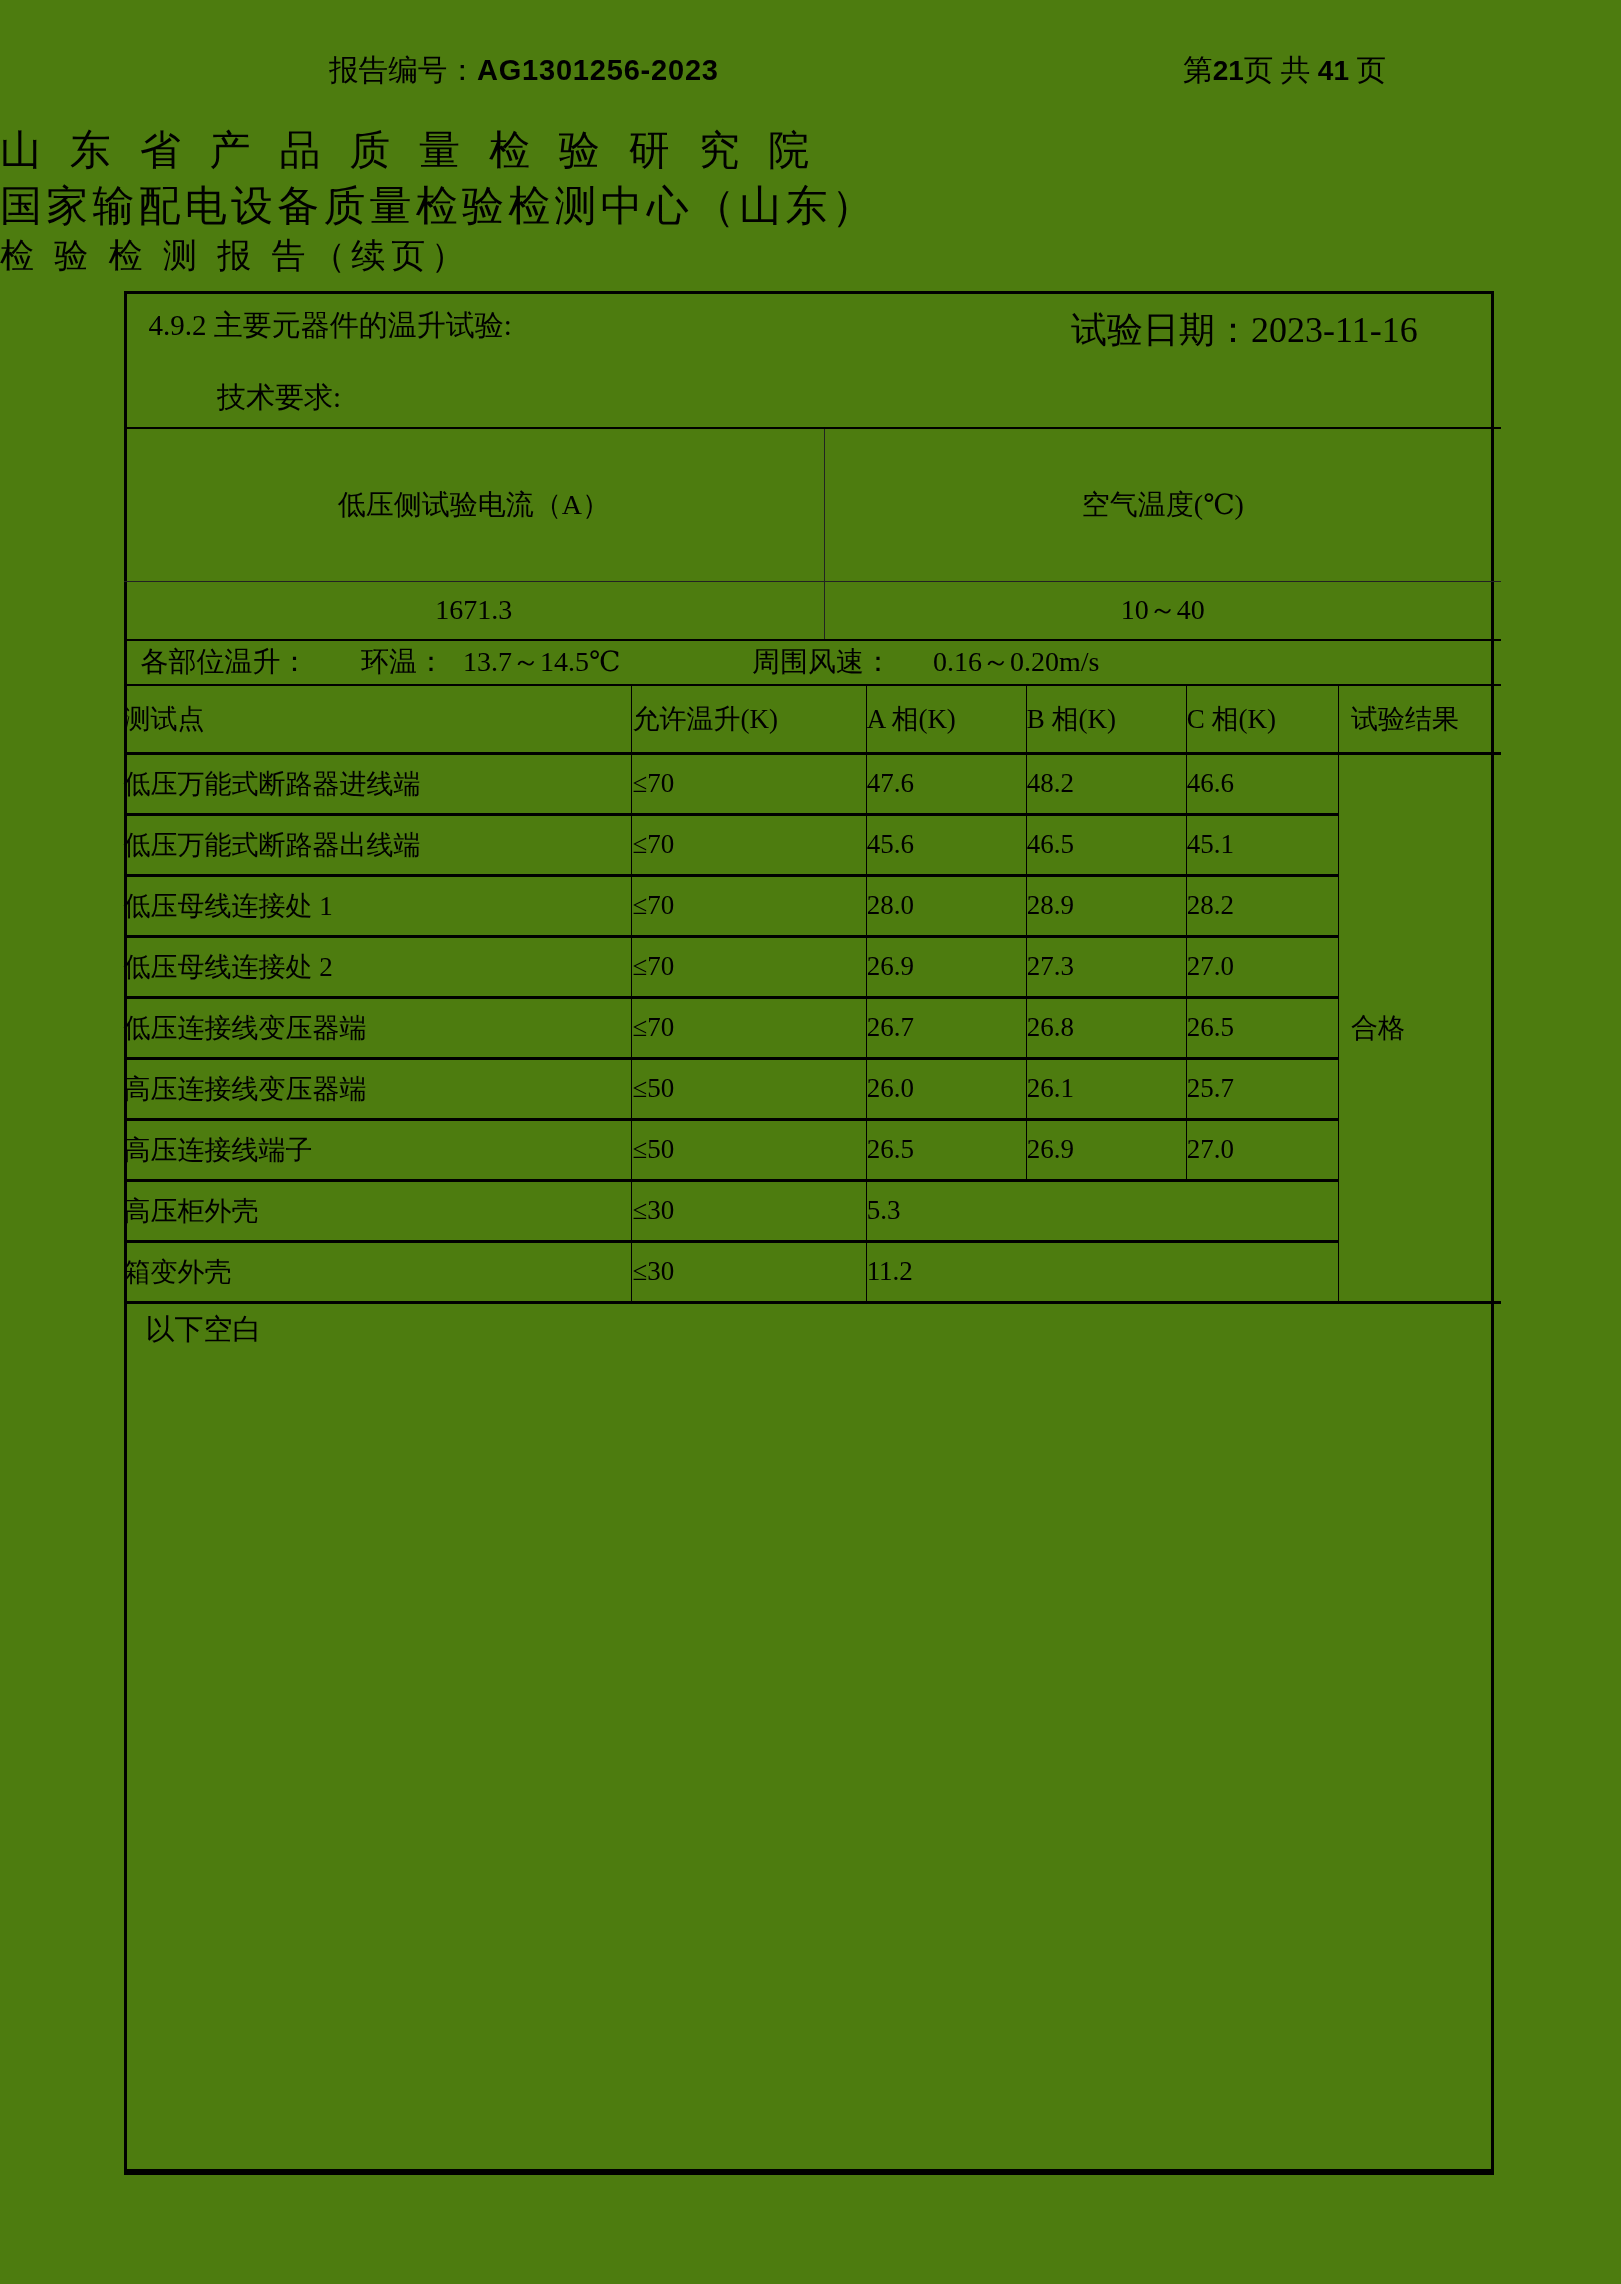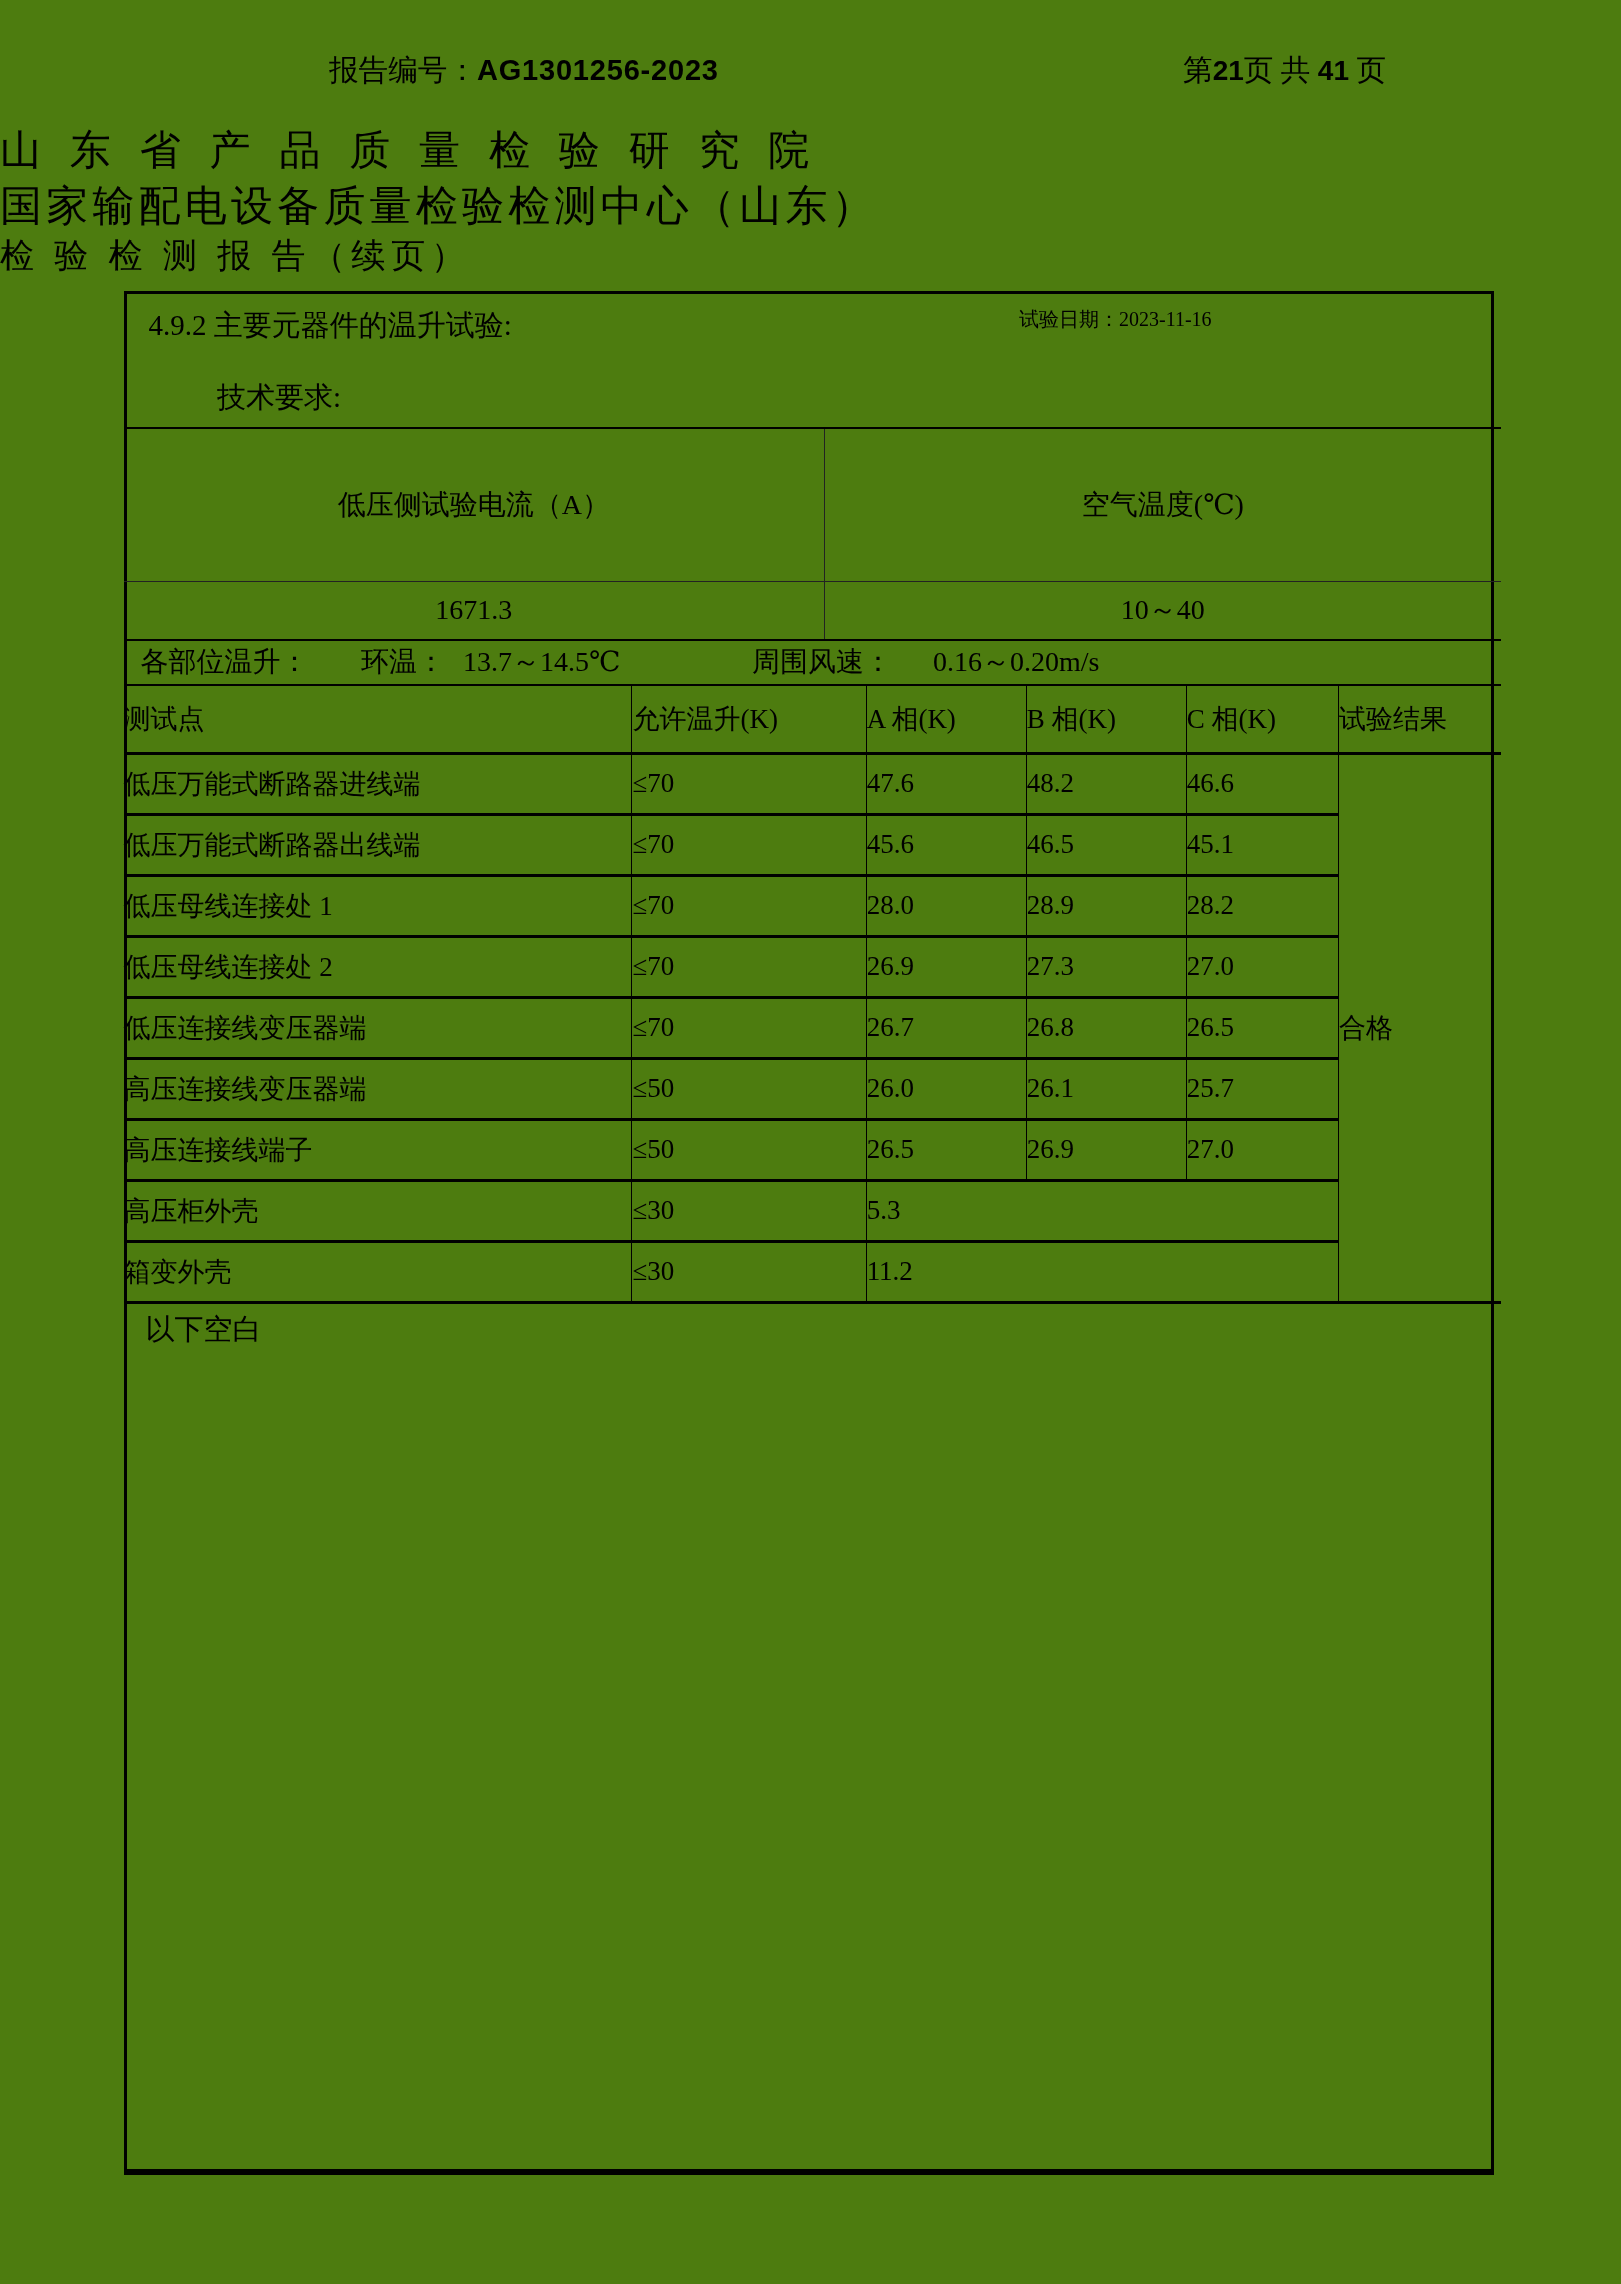--- a/index.html
+++ b/index.html
@@ -18,21 +18,21 @@
   .title-line { position:absolute; left:0; width:100%; font-weight:normal; white-space:nowrap; }
   .t-l1 { top:123px; font-size:41px; letter-spacing:9.3px; }
   .t-l2 { top:178px; font-size:42px; letter-spacing:4.2px; }
   .t-l3 { top:233px; font-size:34px; letter-spacing:5.9px; }
   
   .box {
     position:absolute; left:124px; top:291px; width:1370px; height:1884px;
     border:3.4px solid #000; border-bottom-width:6.8px;
   }
   .sec-heading { position:absolute; left:13.5px; top:11.8px; font-size:29px; white-space:nowrap;margin-left:8px; }
-  .sec-date { position:absolute; left:892px; top:11.8px; font-size:20px; white-space:nowrap; }
+  .sec-date { position:absolute; left:944px; top:11.8px; font-size:36px; white-space:nowrap; }
   .tech-req { position:absolute; left:90px; top:84px; font-size:29px; white-space:nowrap; }
   
   table.t1 {
     position:absolute; left:-3.4px; top:133px; width:1377px;
     border-collapse:collapse; table-layout:fixed; font-size:28px;
   }
   table.t1 td {
     border:1.7px solid #222; text-align:center; vertical-align:middle; padding:0;
   }
   table.t1 td:first-child { border-left:none; }
@@ -51,21 +51,21 @@
     position:absolute; left:-3.4px; top:390px; width:1377px;
     border-collapse:collapse; table-layout:fixed; font-size:27px;
   }
   table.main th, table.main td {
     border:1.7px solid #000; border-top-width:3.4px; border-bottom-width:3.4px;
     text-align:left; vertical-align:middle; font-weight:normal; padding:0;
   }
   table.main tr.hdr th { height:68px; border-top:2.5px solid #000; }
   table.main tr.r td { height:61px; }
   table.main td:first-child, table.main th:first-child { border-left:none; }
-  table.main .last-col { border-right:none; }
+  table.main .last-col { border-right:none;padding-left:12px; }
   table.main tr:last-child td { border-bottom:3.4px solid #000; }
   .blank-note { position:absolute; left:18.6px; top:1016px; font-size:29px; }
 </style>
 </head>
 <body>
 
 <div class="page">
 
   <div class="hdr-left">
     <span>报告编号：</span><span class="code">AG1301256-2023</span>

